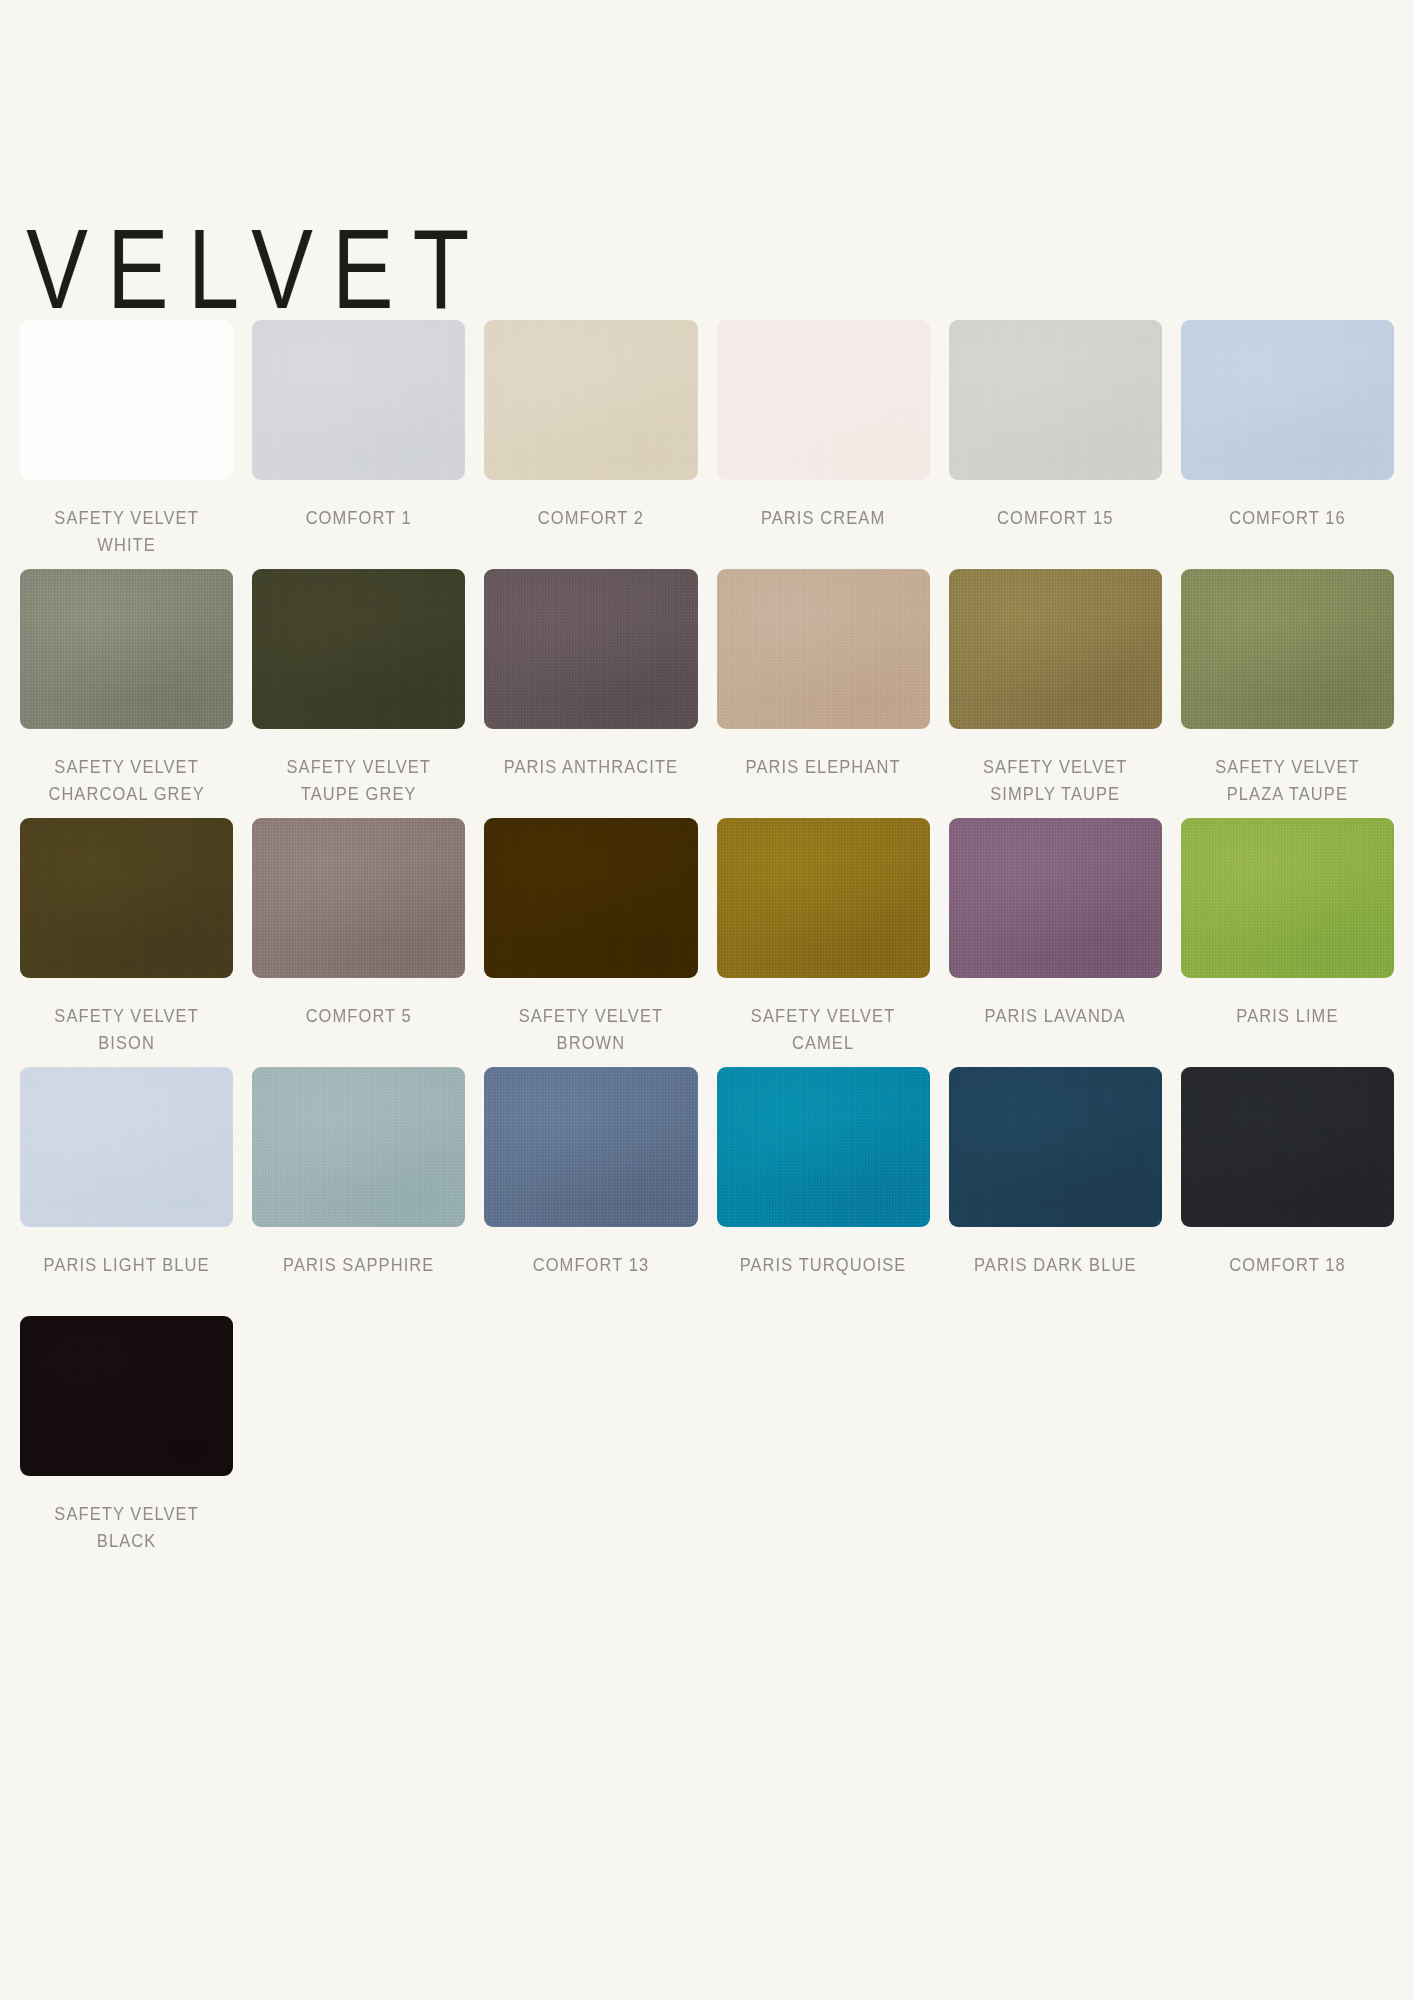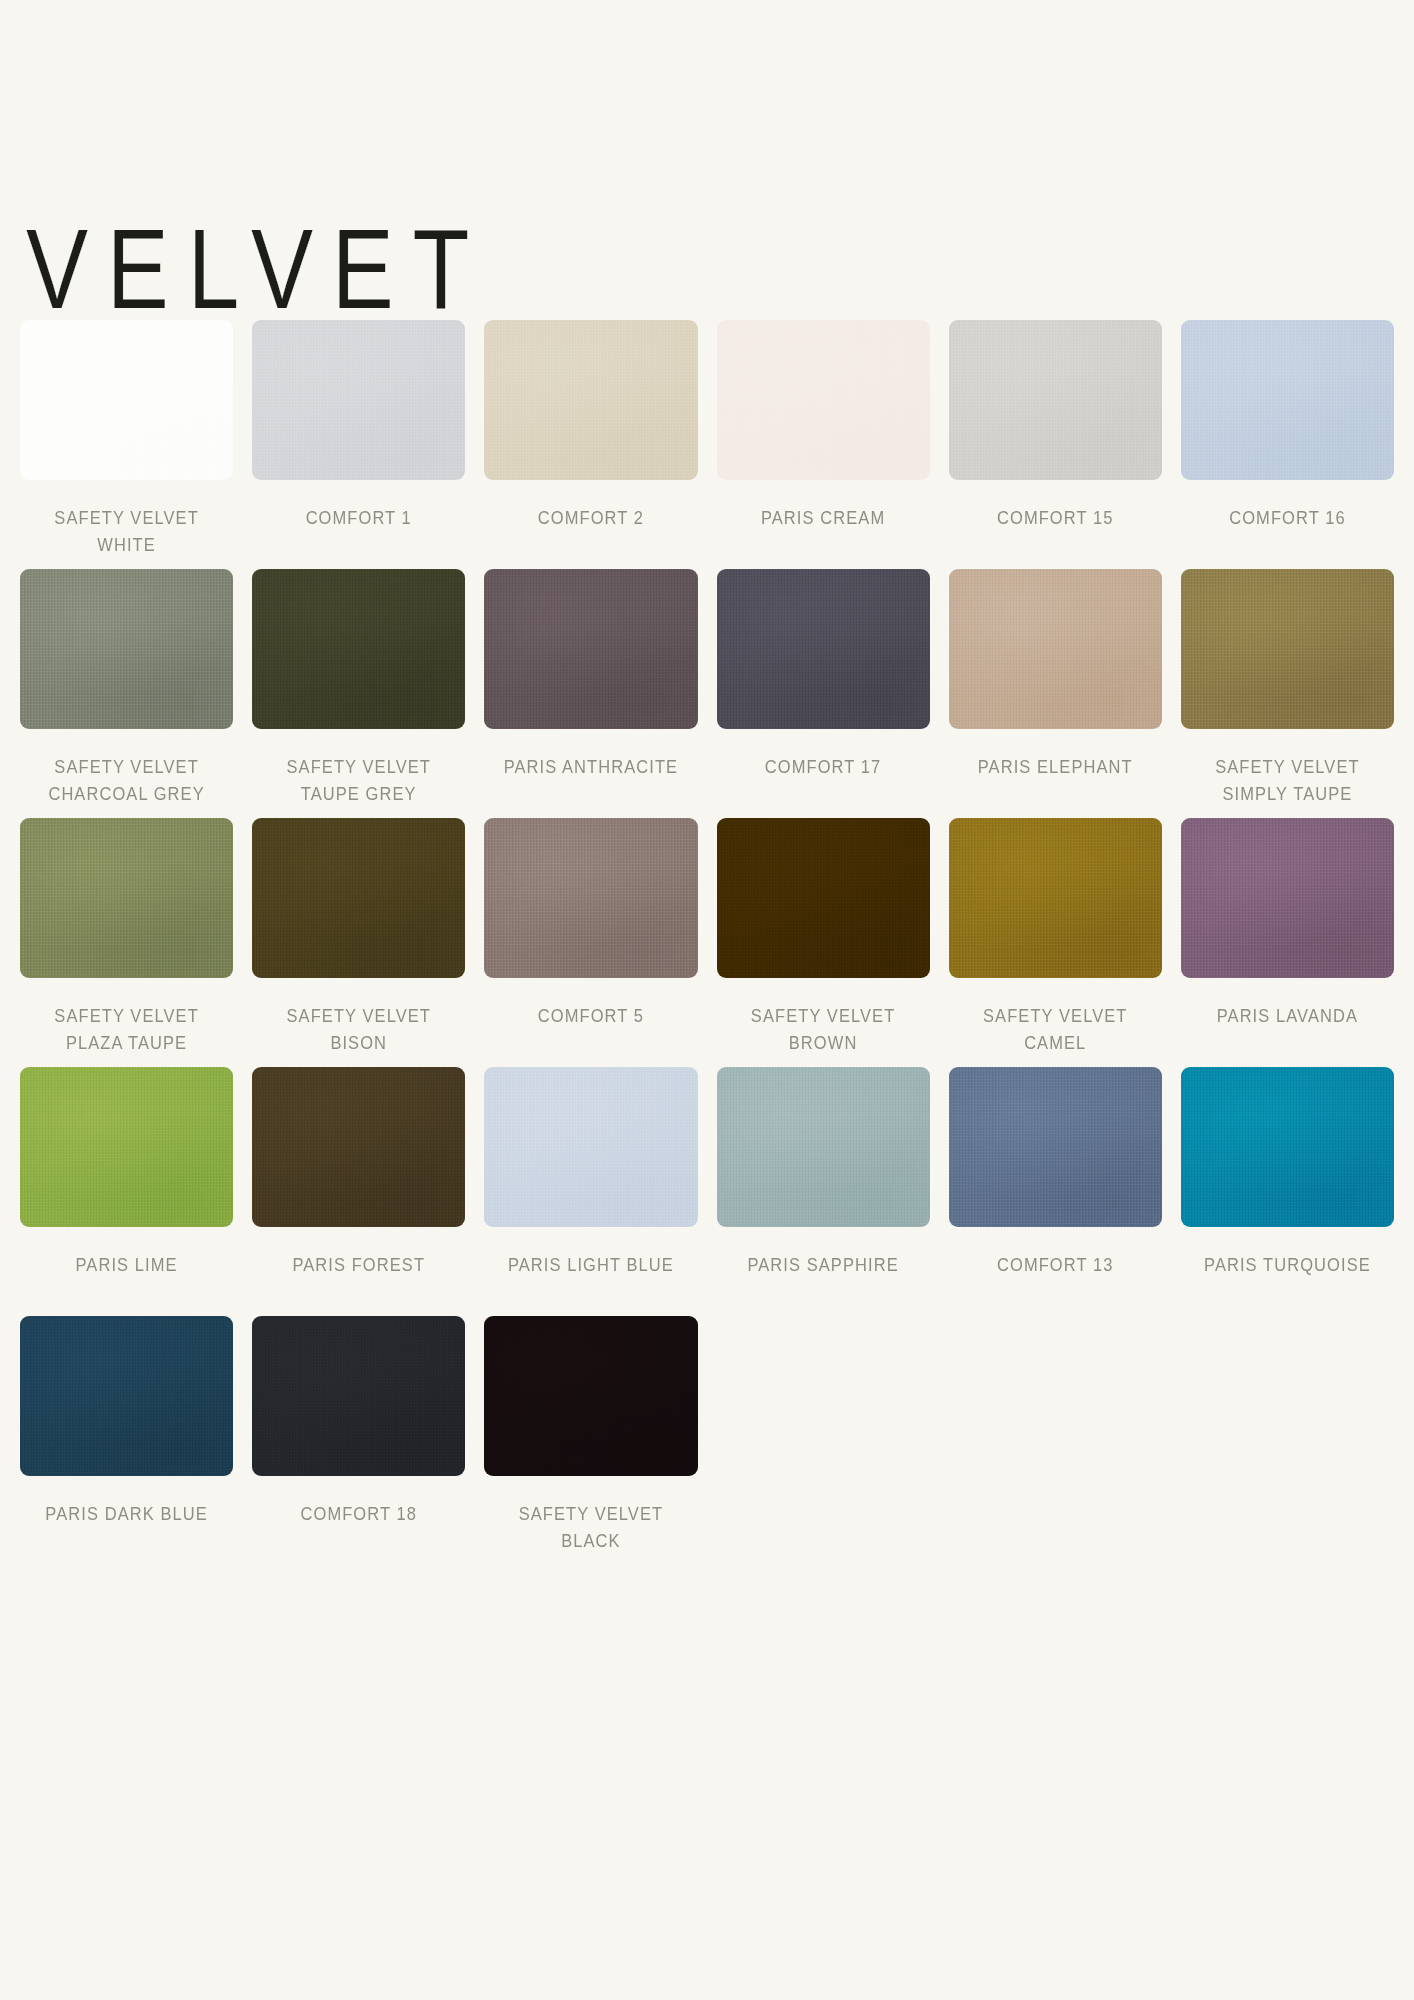--- a/index.html
+++ b/index.html
@@ -160,24 +160,20 @@
       <div class="cell">
         <div class="swatch" style="background-color: rgb(62, 63, 40);"></div>
         <div class="label" style="color: rgb(143, 140, 132);">SAFETY VELVET
 TAUPE GREY</div>
       </div>
       <div class="cell">
         <div class="swatch" style="background-color: rgb(97, 84, 88);"></div>
         <div class="label" style="color: rgb(143, 140, 132);">PARIS ANTHRACITE</div>
       </div>
       <div class="cell">
-        <div class="swatch" style="background-color: rgb(76, 75, 86);"></div>
-        <div class="label" style="color: rgb(143, 140, 132);">COMFORT 17</div>
-      </div>
-      <div class="cell">
         <div class="swatch" style="background-color: rgb(195, 171, 148);"></div>
         <div class="label" style="color: rgb(143, 140, 132);">PARIS ELEPHANT</div>
       </div>
       <div class="cell">
         <div class="swatch" style="background-color: rgb(139, 122, 72);"></div>
         <div class="label" style="color: rgb(143, 140, 132);">SAFETY VELVET
 SIMPLY TAUPE</div>
       </div>
       <div class="cell">
         <div class="swatch" style="background-color: rgb(127, 135, 89);"></div>
@@ -205,24 +201,20 @@
       </div>
       <div class="cell">
         <div class="swatch" style="background-color: rgb(125, 95, 120);"></div>
         <div class="label" style="color: rgb(143, 140, 132);">PARIS LAVANDA</div>
       </div>
       <div class="cell">
         <div class="swatch" style="background-color: rgb(140, 174, 69);"></div>
         <div class="label" style="color: rgb(143, 140, 132);">PARIS LIME</div>
       </div>
       <div class="cell">
-        <div class="swatch" style="background-color: rgb(70, 58, 34);"></div>
-        <div class="label" style="color: rgb(143, 140, 132);">PARIS FOREST</div>
-      </div>
-      <div class="cell">
         <div class="swatch" style="background-color: rgb(204, 214, 227);"></div>
         <div class="label" style="color: rgb(143, 140, 132);">PARIS LIGHT BLUE</div>
       </div>
       <div class="cell">
         <div class="swatch" style="background-color: rgb(157, 179, 179);"></div>
         <div class="label" style="color: rgb(143, 140, 132);">PARIS SAPPHIRE</div>
       </div>
       <div class="cell">
         <div class="swatch" style="background-color: rgb(94, 113, 141);"></div>
         <div class="label" style="color: rgb(143, 140, 132);">COMFORT 13</div>

